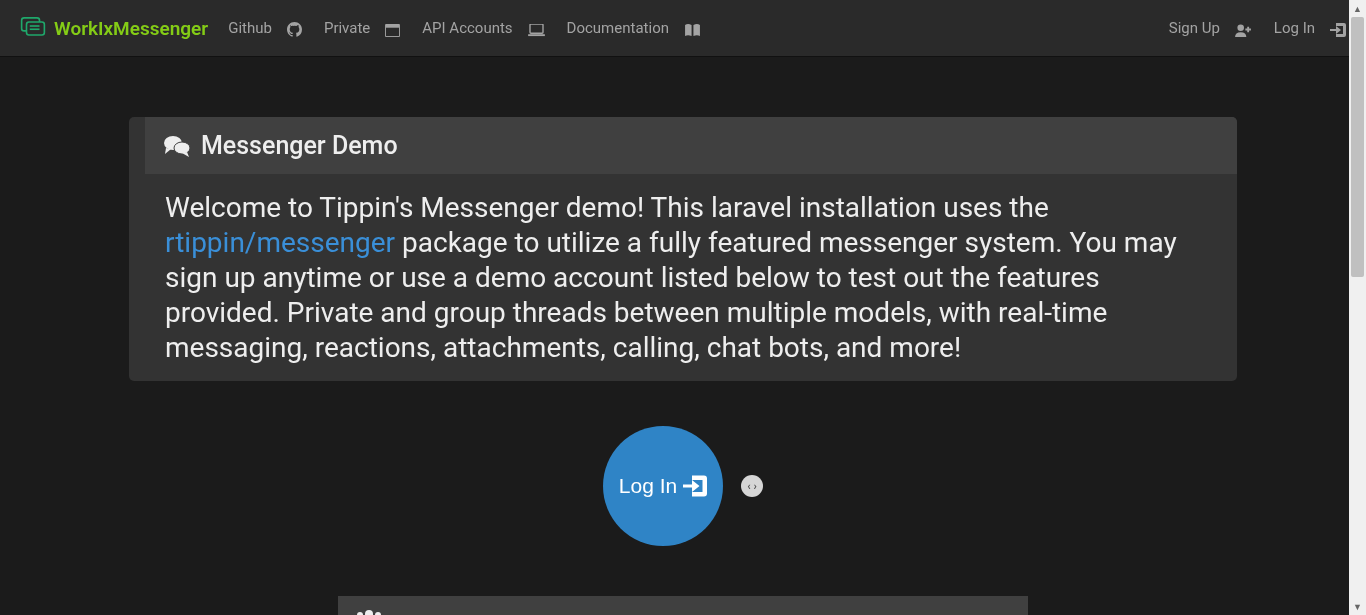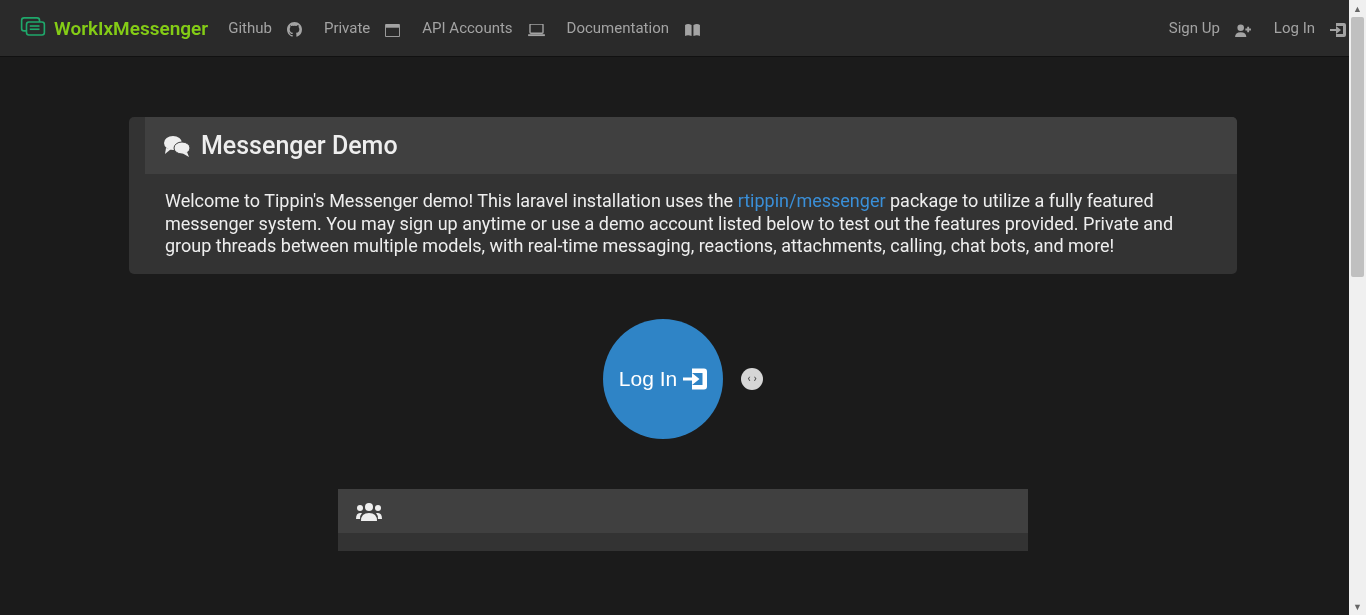--- a/index.html
+++ b/index.html
@@ -61,21 +61,21 @@
 }
 .card-header h2 {
   font-size: 25px;
   font-weight: 500;
   color: #eee;
 }
 .card-body {
   padding: 16px 20px;
 }
 .desc {
-  font-size: 18px;
+  font-size: 28px;
   line-height: 1.25;
   color: #eee;
 }
 .desc a {
   color: #3a8fd8;
   text-decoration: none;
 }
 .center-buttons {
   margin-top: 45px;
   display: flex;

